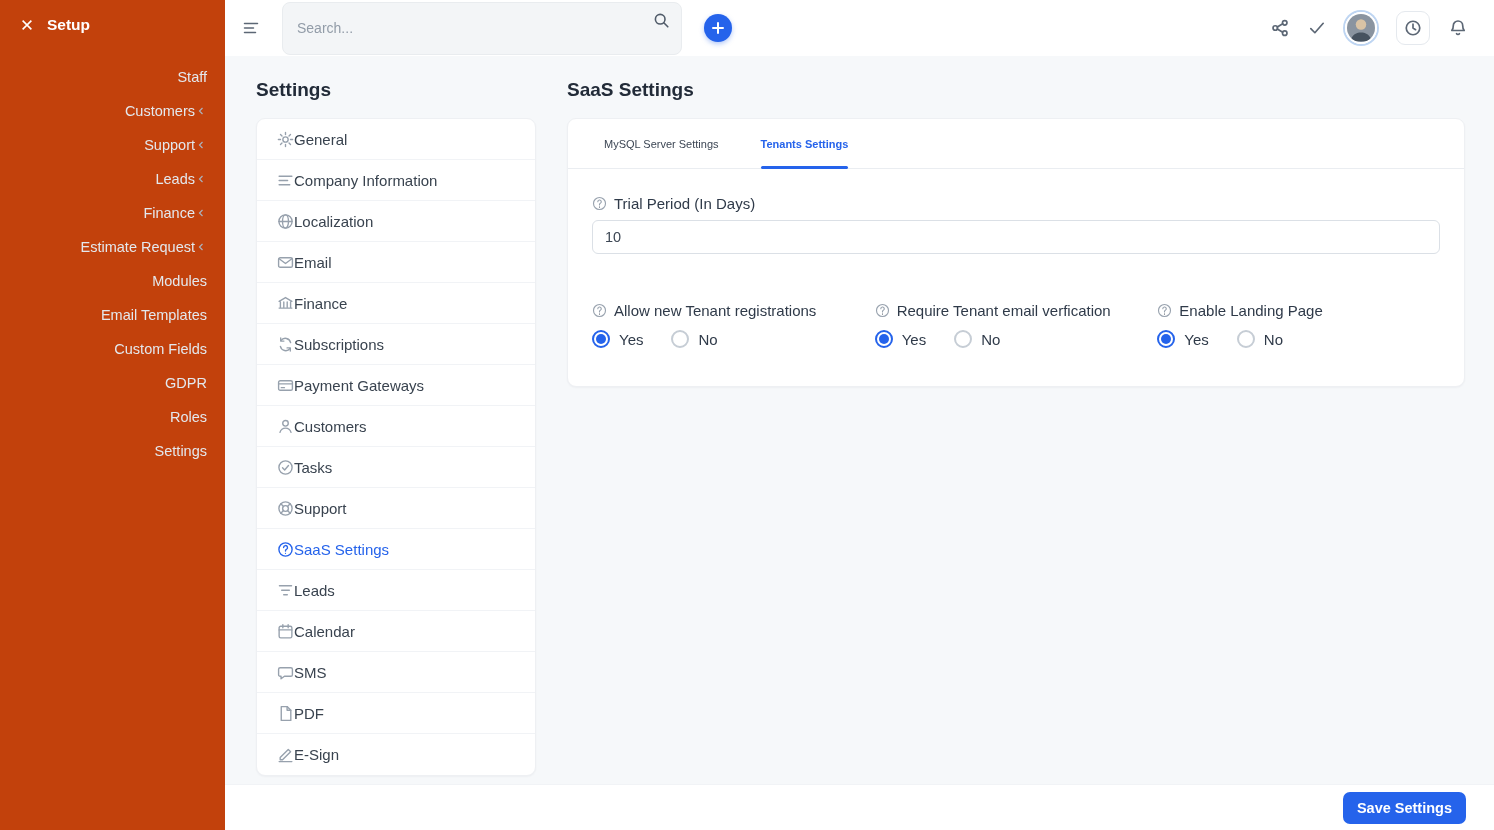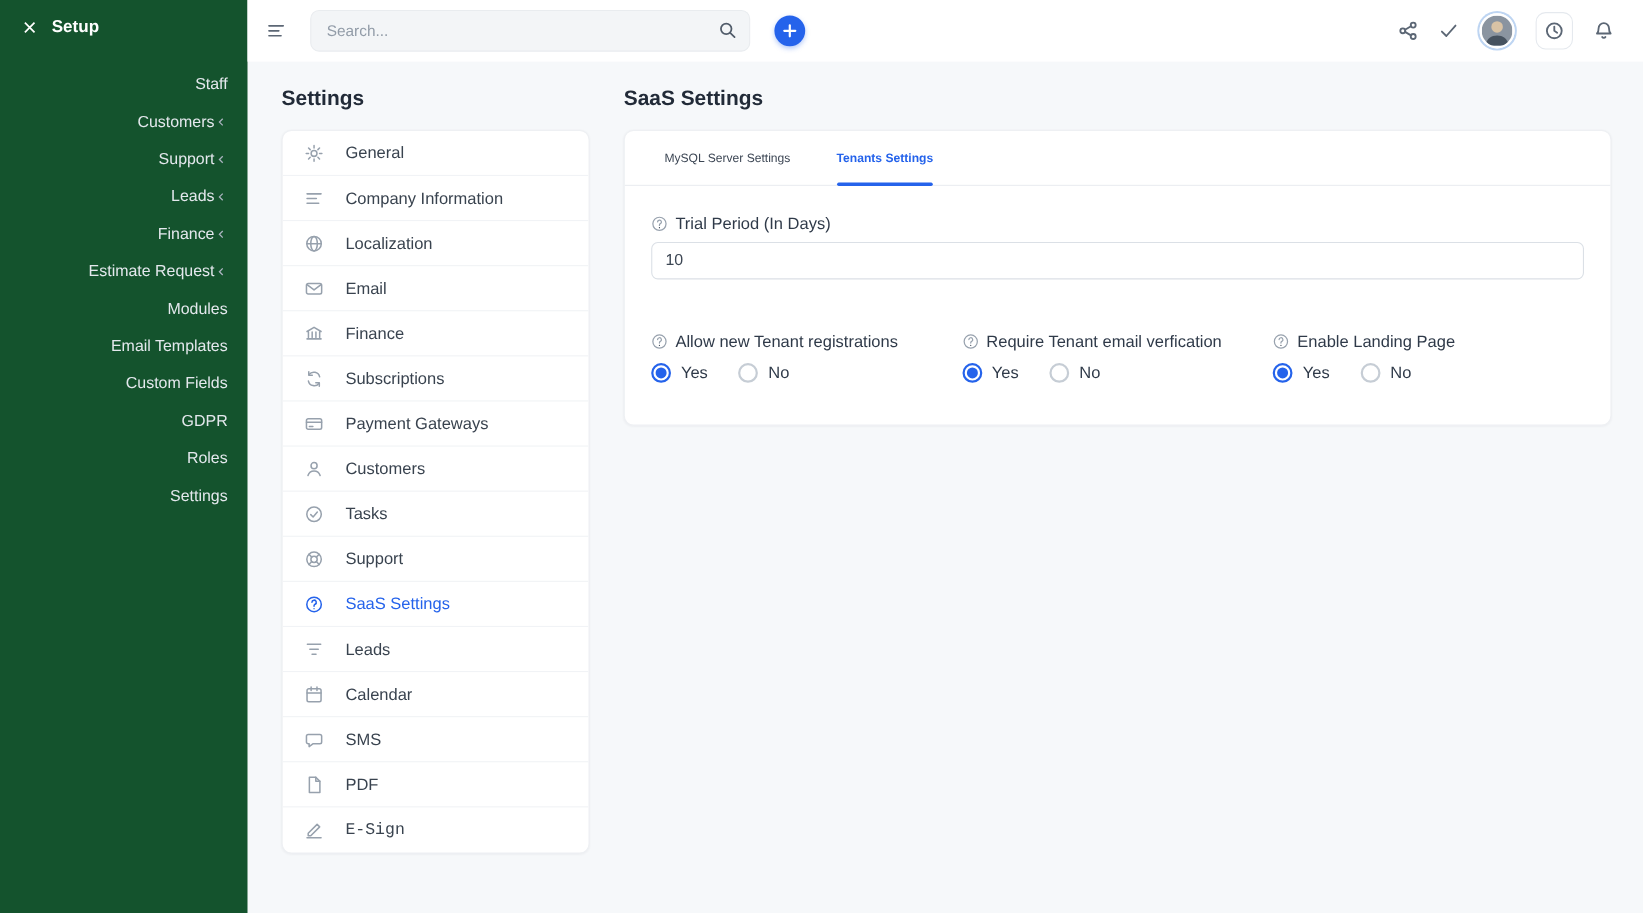--- a/index.html
+++ b/index.html
@@ -1,58 +1,58 @@
 <!DOCTYPE html>
 <html><head>
 <meta charset="utf-8">
 <style>
   * { margin:0; padding:0; box-sizing:border-box; }
   html,body { width:1494px; height:830px; font-family:"Liberation Sans", sans-serif; background:#f6f8fa; overflow:hidden; }
   .app { display:flex; width:1494px; height:830px; }
 
   
-  .sidebar { width:225px; flex-shrink:0; background:#14532d; color:#e6e9ed; display:flex; flex-direction:column; }
+  .sidebar { width:225px; flex-shrink:0; background:#c2410c; color:#e6e9ed; display:flex; flex-direction:column; }
   .sidebar-header { display:flex; align-items:center; gap:13px; padding:16px 20px 14px 20px; }
   .sidebar-header .x-btn { width:14px; height:14px; display:inline-flex; cursor:pointer; }
   .sidebar-header .x-btn svg { width:14px; height:14px; stroke:#ffffff; stroke-width:1.8; }
   .sidebar-title { font-size:15.5px; font-weight:700; color:#ffffff; }
   .side-nav { padding-top:12px; }
   .side-item { display:flex; align-items:center; justify-content:flex-end; padding:8px 18px 8px 15px; font-size:14.5px; color:#e4e8ed; cursor:pointer; line-height:18px; }
   .side-item .chev { display:inline-flex; }
   .side-item .chev svg { width:12px; height:12px; stroke:#aab3bf; stroke-width:1.6; fill:none; }
 
   
   .main-col { flex:1; display:flex; flex-direction:column; min-width:0; }
 
   
   .topbar { height:56px; background:#ffffff; display:flex; align-items:center; padding:0 27px 0 17px; gap:22px; flex-shrink:0; }
   .icon-btn { display:inline-flex; align-items:center; justify-content:center; background:none; border:none; cursor:pointer; }
   .icon-btn svg { width:18px; height:18px; stroke:#5c6775; stroke-width:1.5; fill:none; stroke-linecap:round; stroke-linejoin:round; }
-  .search-box { position:relative; width:400px; height:38px; }
+  .search-box { position:relative; width:400px; height:53px; }
   .search-box input { width:100%; height:100%; background:#f3f5f7; border:1px solid #e9ecef; border-radius:8px; padding:0 40px 0 14px; font-size:14px; color:#3d4754; outline:none; font-family:"Liberation Sans", sans-serif; }
   .search-box input::placeholder { color:#929ca8; }
   .search-box .search-ic { position:absolute; right:12px; top:10px; cursor:pointer; }
   .search-box .search-ic svg { width:17px; height:17px; stroke:#515c6a; stroke-width:1.6; fill:none; stroke-linecap:round; }
   .add-btn { width:28px; height:28px; border-radius:50%; background:#2563eb; border:none; cursor:pointer; display:inline-flex; align-items:center; justify-content:center; box-shadow:0 2px 5px rgba(37,99,235,.35); }
   .add-btn svg { width:14px; height:14px; stroke:#ffffff; stroke-width:2; stroke-linecap:round; }
   .topbar-right { margin-left:auto; display:flex; align-items:center; gap:19px; }
   .avatar { width:32px; height:32px; border-radius:50%; overflow:hidden; border:2px solid #ffffff; box-shadow:0 0 0 2px #bed5f2; cursor:pointer; display:inline-block; }
   .avatar svg { width:100%; height:100%; display:block; }
   .boxed { width:34px; height:34px; border:1px solid #e5e9ee; border-radius:9px; }
 
   
   .content { flex:1; display:flex; gap:31px; padding:22px 29px 0 31px; overflow:hidden; }
   h2.col-title { font-size:19px; font-weight:700; color:#222b38; line-height:24px; margin-bottom:16px; }
   .card { background:#ffffff; border:1px solid #eef0f3; border-radius:9px; box-shadow:0 1px 2px rgba(16,24,40,.04); }
 
   
   .settings-col { width:280px; flex-shrink:0; }
   .menu-card { overflow:hidden; }
-  .menu-row { display:flex; align-items:center; gap:20px; height:41px; padding:0 20px; border-bottom:1px solid #f1f3f6; font-size:15px; color:#39434f; cursor:pointer; }
-  .menu-row:last-child { border-bottom:none;font-family:Liberation Mono, monospace; }
+  .menu-row { display:flex; align-items:center; gap:0; height:41px; padding:0 20px; border-bottom:1px solid #f1f3f6; font-size:15px; color:#39434f; cursor:pointer; }
+  .menu-row:last-child { border-bottom:none; }
   .menu-row .mi { display:inline-flex; color:#97a1ad; }
   .menu-row .mi svg { width:17px; height:17px; stroke:currentColor; stroke-width:1.3; fill:none; stroke-linecap:round; stroke-linejoin:round; }
   .menu-row.active { color:#2563eb; }
   .menu-row.active .mi { color:#2563eb; }
 
   
   .detail-col { flex:1; min-width:0; }
   .tabs { display:flex; gap:42px; padding:0 36px; height:50px; border-bottom:1px solid #eaedf1; }
   .tab { position:relative; display:flex; align-items:center; font-size:11px; color:#3c4654; cursor:pointer; }
   .tab.active { color:#2563eb; font-weight:600; }
@@ -469,15 +469,18 @@
                   </label>
                 </div>
               </div>
             </div>
           </div>
 
         </div>
       </section>
     </main>
 
+    <footer class="footer">
+      <button class="save-btn">Save Settings</button>
+    </footer>
 
   </div>
 </div>
 
 </body></html>

